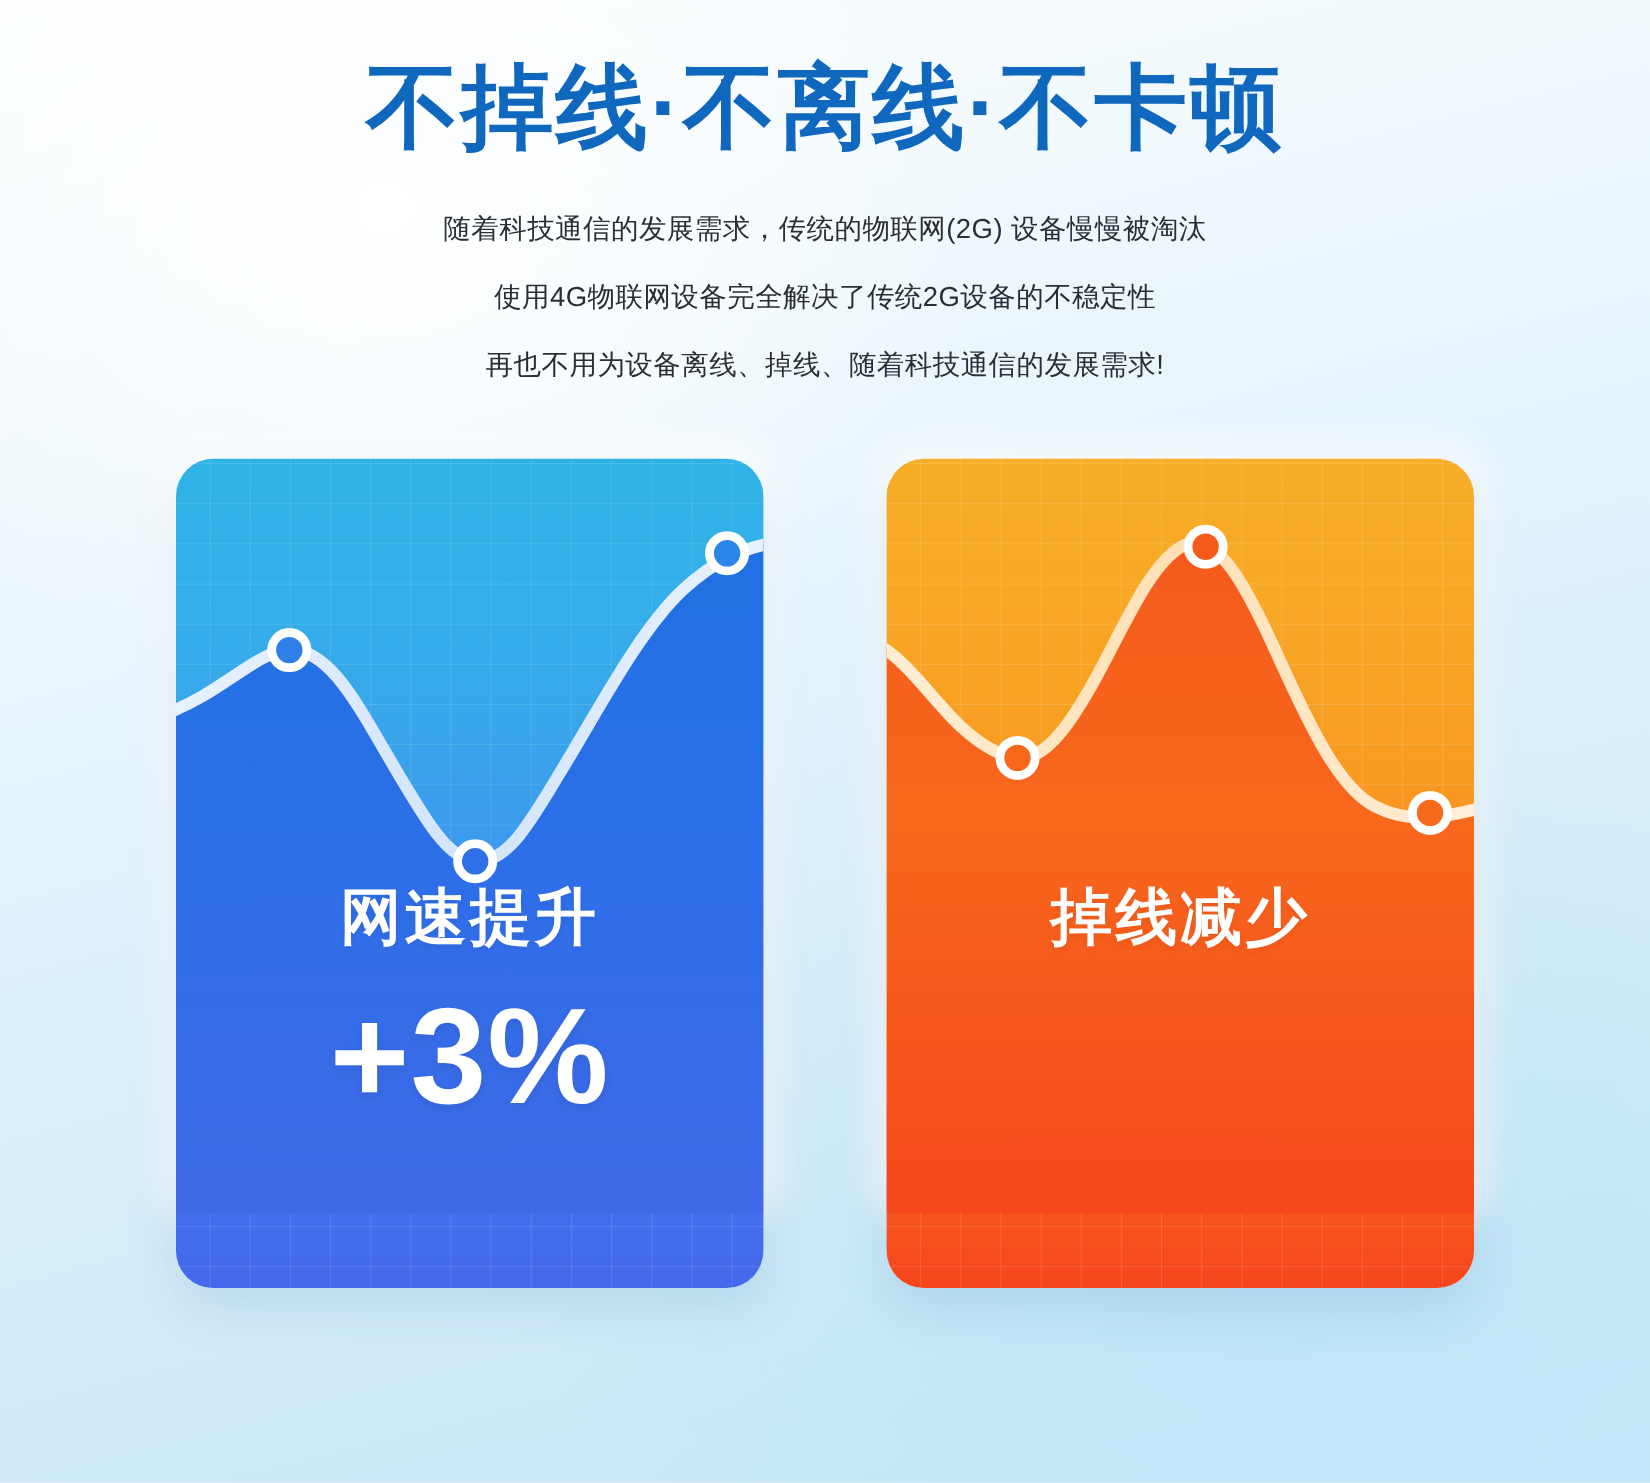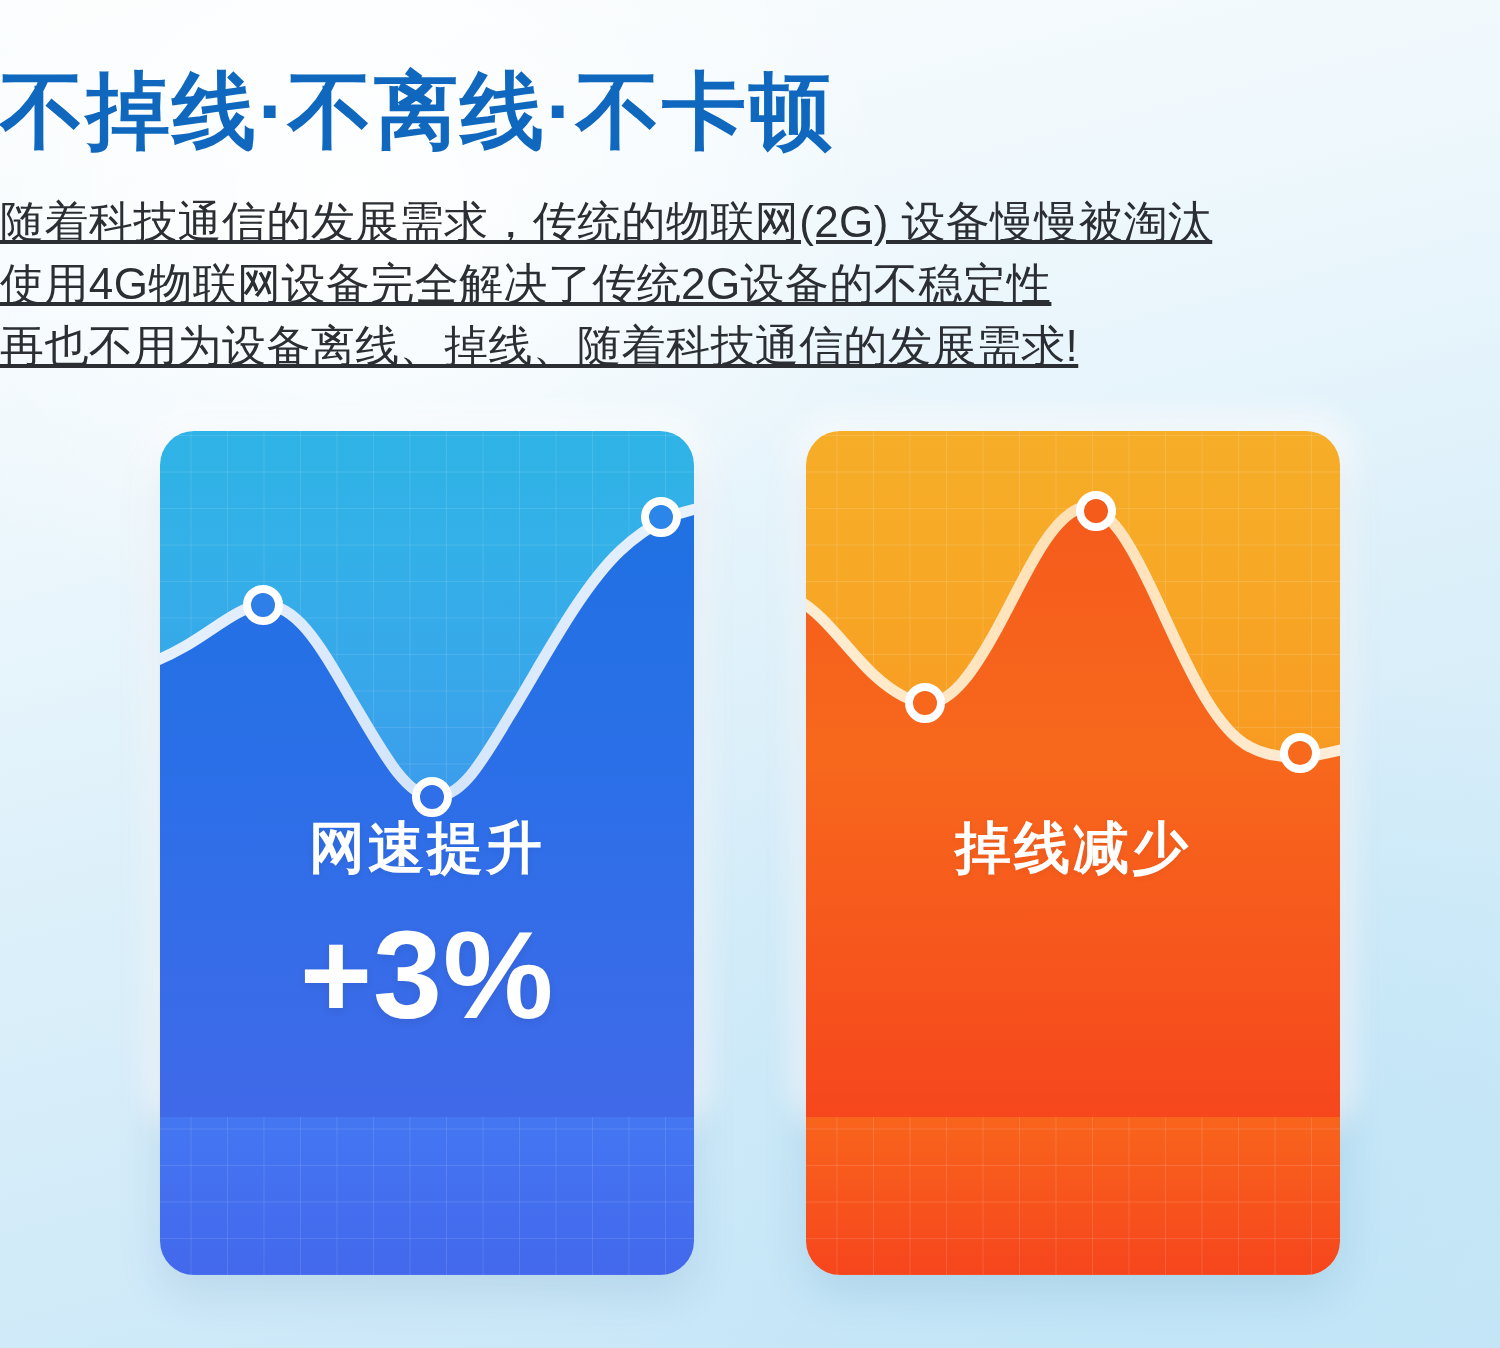--- a/index.html
+++ b/index.html
@@ -35,57 +35,56 @@
     right: -300px; bottom: -300px;
     width: 1300px; height: 1000px;
     background: radial-gradient(ellipse at center, rgba(183,226,246,0.55) 0%, rgba(183,226,246,0) 72%);
     pointer-events: none;
   }
 
   
   .header {
     position: relative;
     z-index: 3;
-    text-align: left;
-    padding-top: 66px;
+    text-align: center;
+    padding-top: 52px;
   }
   .headline {
     font-size: 84px;
     line-height: 1.08;
     font-weight: 700;
     color: #0f68bd;
     letter-spacing: 2px;
     margin: 0;
     white-space: nowrap;
   }
   .subcopy {
     margin-top: 34px;
   }
   .subline {
-    font-size: 44px;
+    font-size: 25px;
     line-height: 62px;
     color: #2b2f33;
     letter-spacing: 0.4px;
     white-space: nowrap;
-    text-decoration: underline;
   }
 
   
   .cards {
     position: relative;
     z-index: 3;
     margin-top: 54px;
     display: flex;
     justify-content: center;
     gap: 112px;
   }
   .card-wrap {
     position: relative;
     width: 534px;
-    height: 844px;
+    height: 754px;
   }
   
   .card-wrap::before {
     content: "";
     position: absolute;
     left: -16px; top: -16px;
     width: 566px; height: 718px;
     border-radius: 48px;
     background: rgba(255,255,255,0.72);
     filter: blur(14px);

